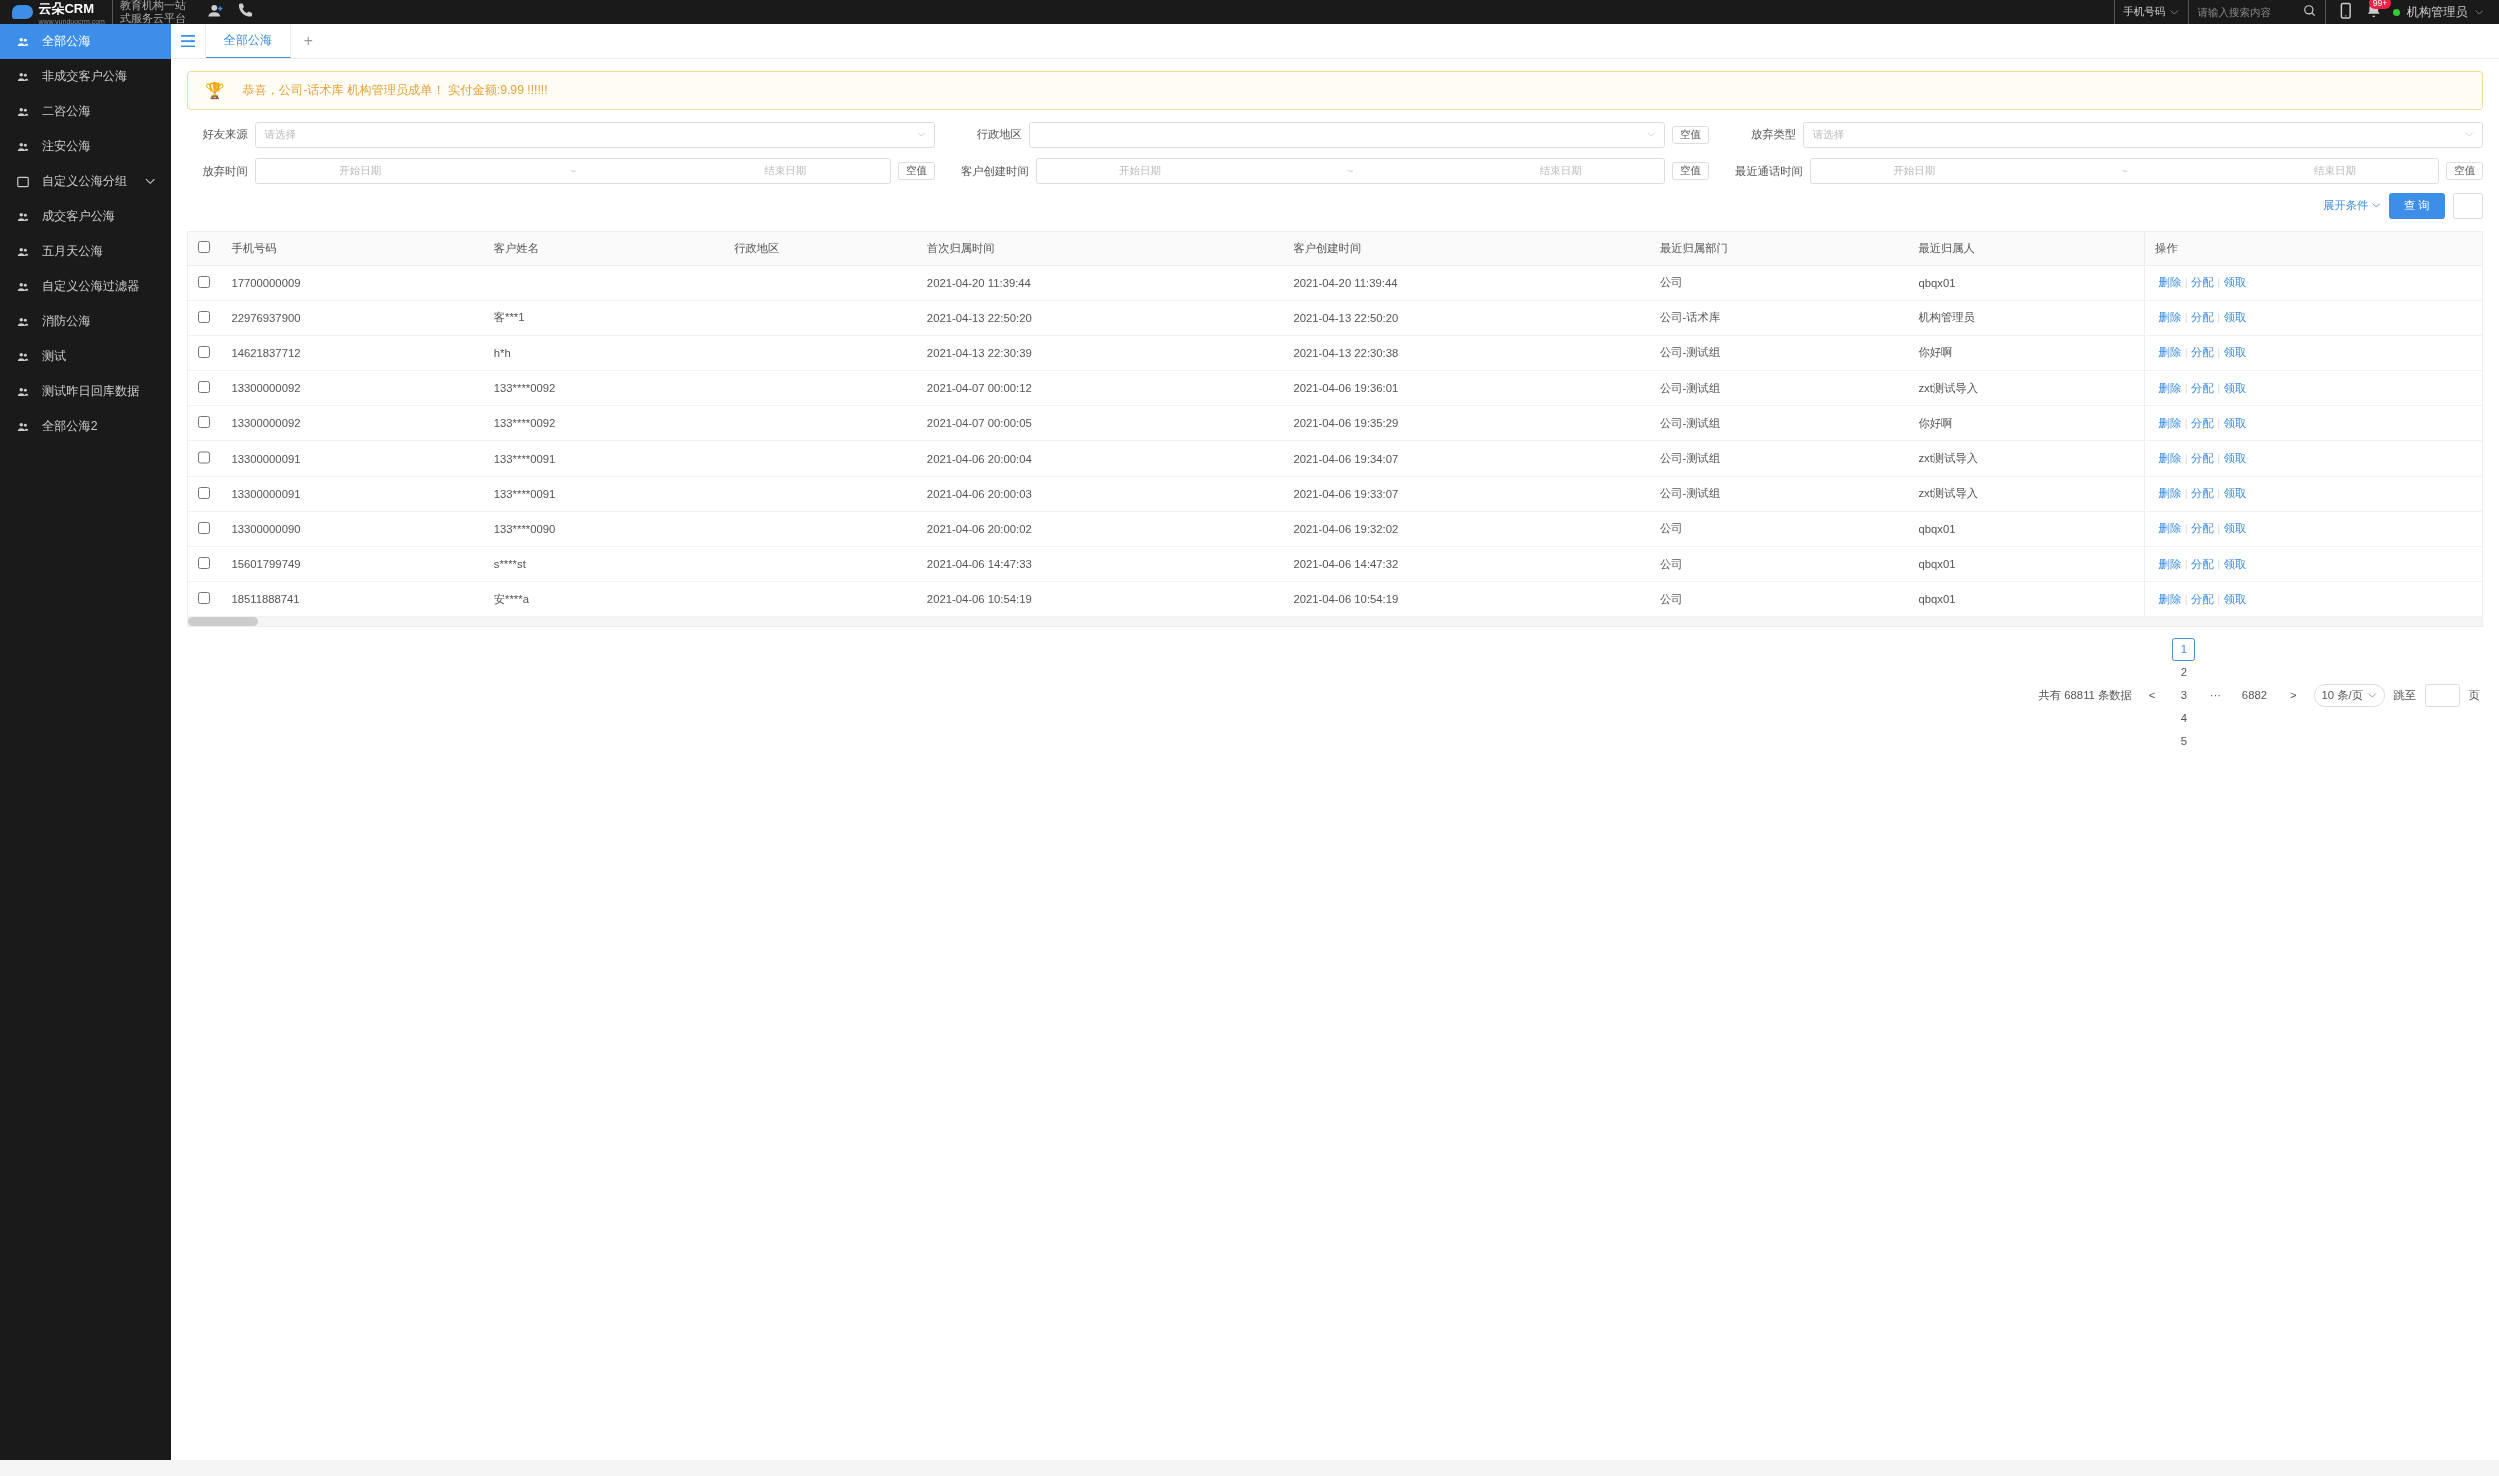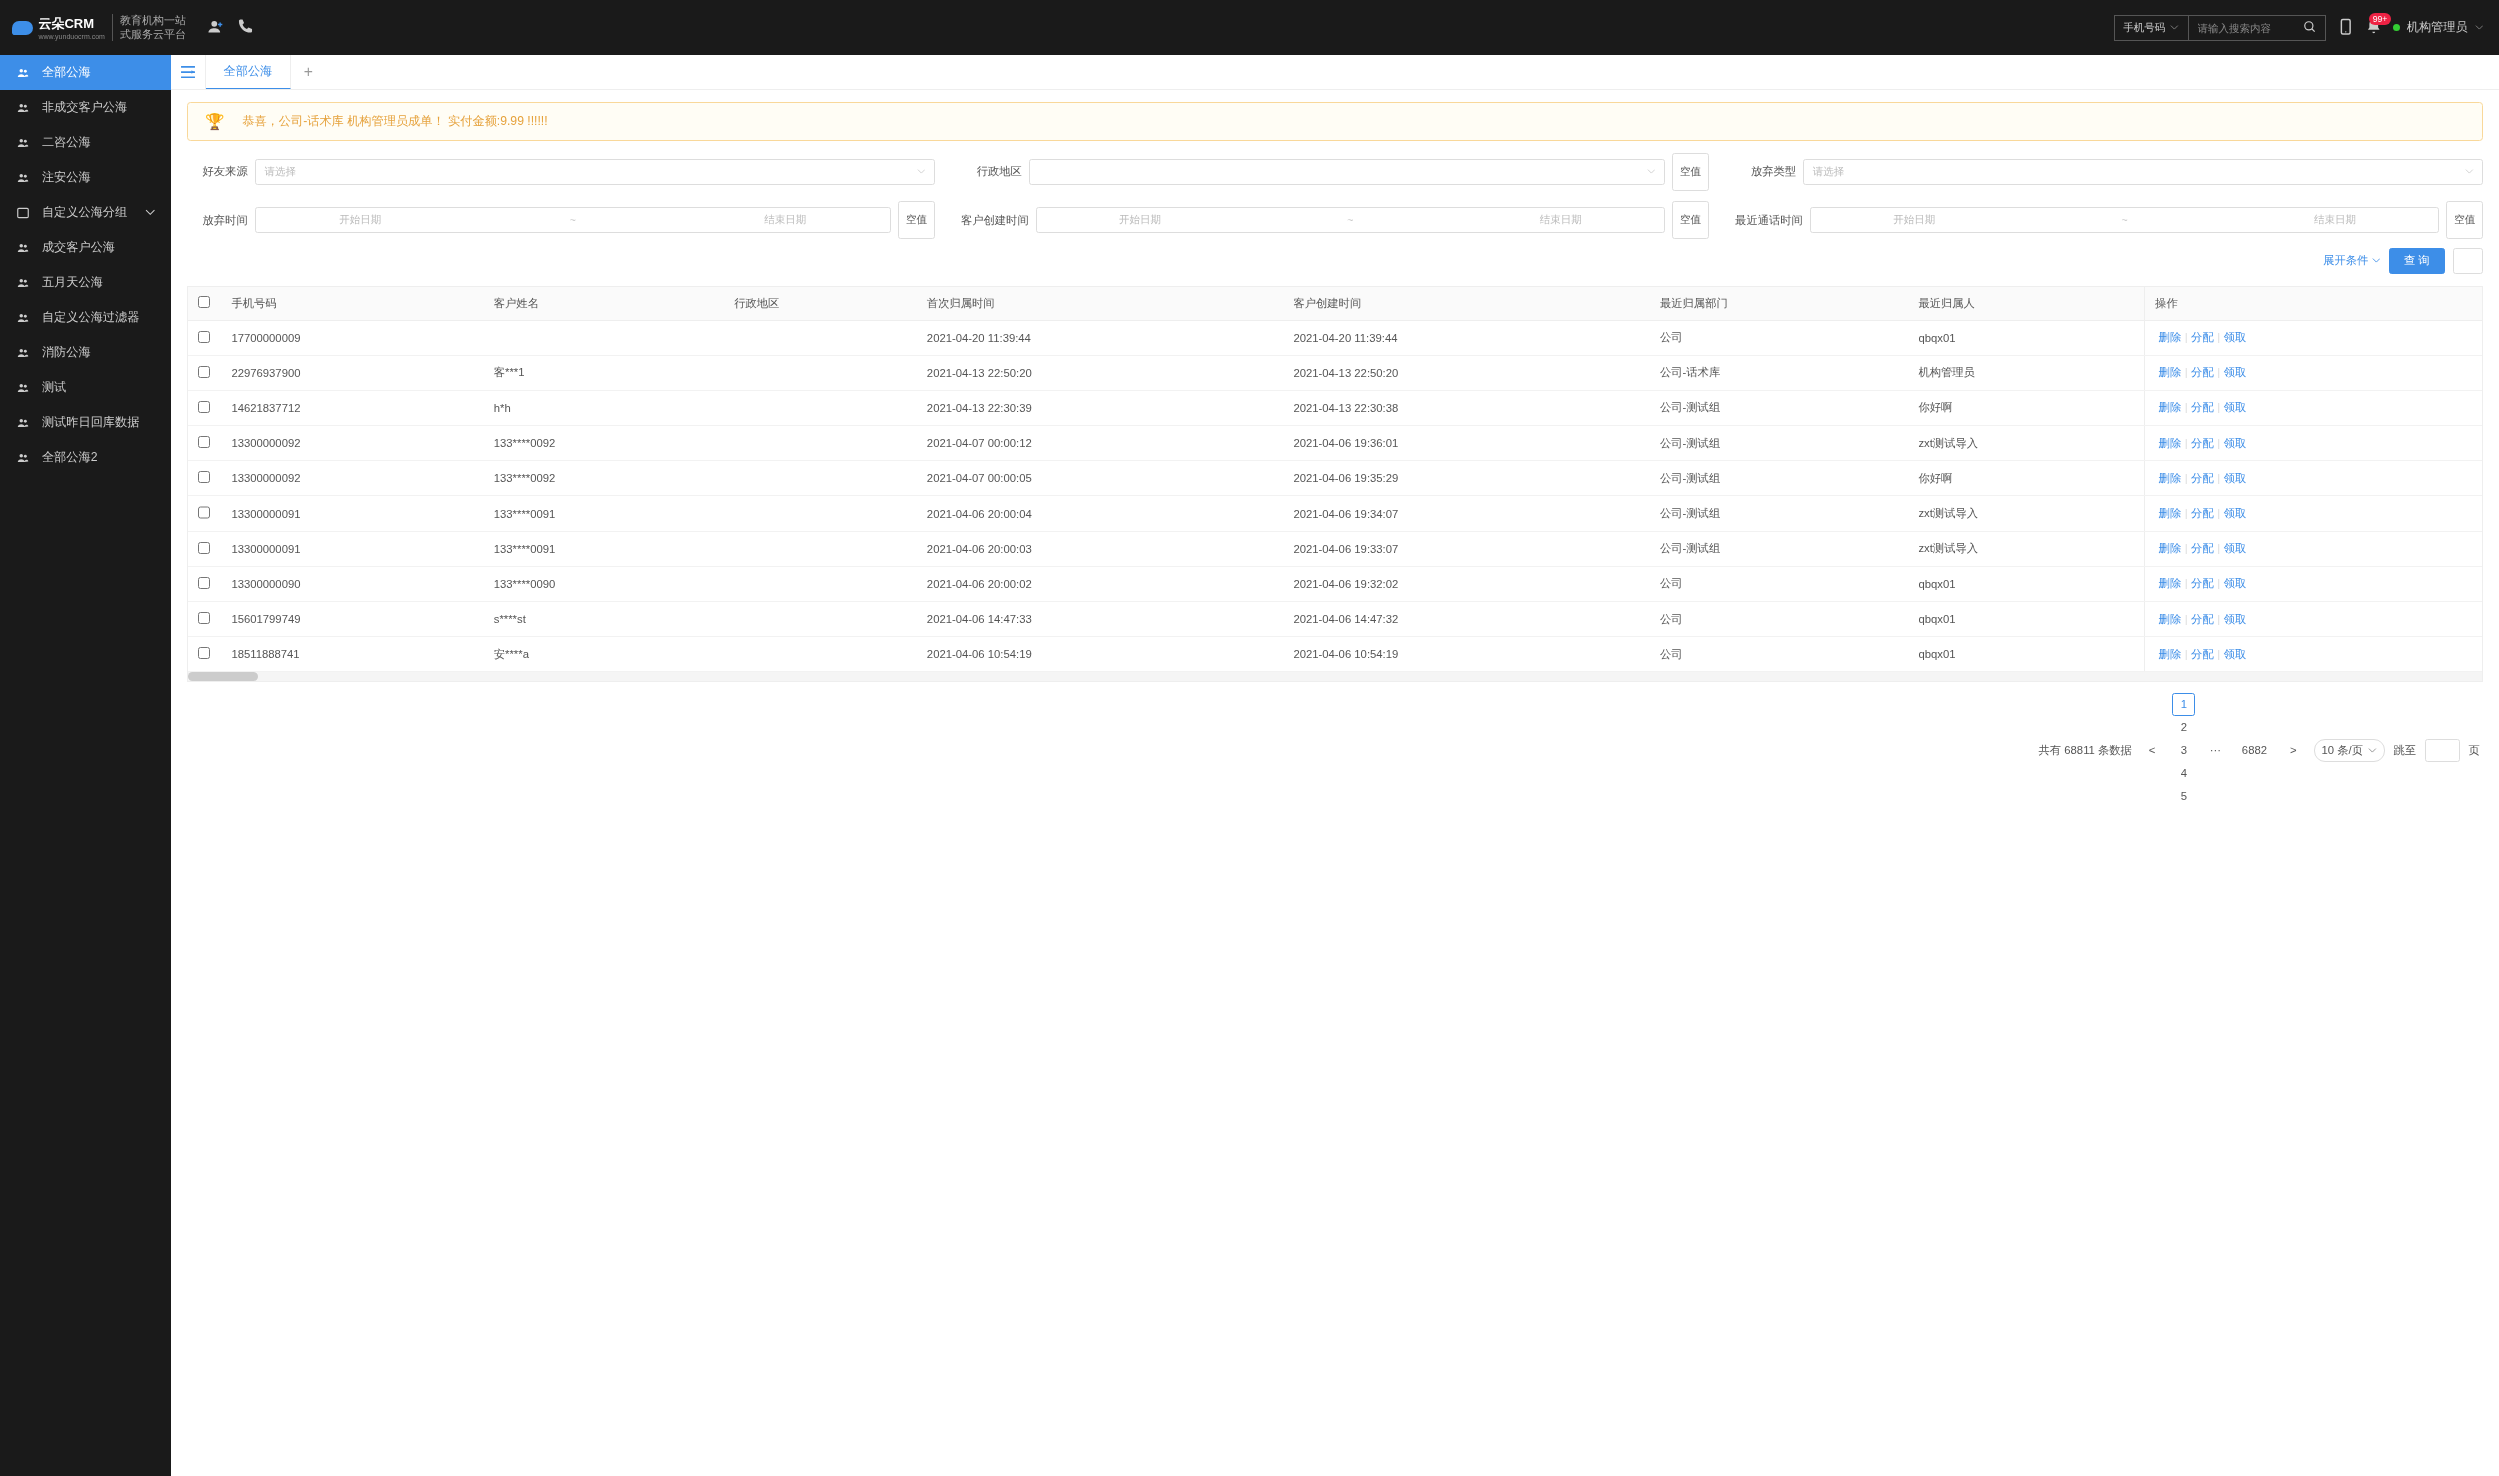--- a/index.html
+++ b/index.html
@@ -1,19 +1,19 @@
 <!DOCTYPE html>
 <html style="font-size:14px"><head>
 <meta charset="utf-8">
 <style>
 * { margin:0; padding:0; box-sizing:border-box; }
 body { font-family:-apple-system,"PingFang SC","Microsoft YaHei",sans-serif; font-size:11.3px; color:#333; background:#f5f5f5; }
 
 
-.topbar { height:55px; background:#1a1a1a; display:flex; align-items:center; color:#ccc; }
+.topbar { height:24px; background:#1a1a1a; display:flex; align-items:center; color:#ccc; }
 .logo { display:flex; align-items:center; padding:0 12.2px; height:100%; }
 .logo-cloud { width:21px; height:14px; background:#3d8ee8; border-radius:8.7px 8.7px 8.7px 3.5px; margin-right:5.2px; position:relative; }
 .logo-text { color:#fff; font-weight:bold; font-size:13px; }
 .logo-sub { font-size:11px; color:#aaa; border-left:0.9px solid #555; padding-left:7px; margin-left:7px; line-height:1.2; }
 .topnav { display:flex; height:100%; }
 .topnav-item { padding:0 12.2px; display:flex; align-items:center; cursor:pointer; font-size:12.2px; }
 .topnav-item.active { color:#fff; }
 .topicons { display:flex; align-items:center; gap:12.2px; padding:0 8.7px; }
 .topicons svg { width:17.5px; height:17.5px; fill:#ccc; }
 .top-right { margin-left:auto; display:flex; align-items:center; gap:10.5px; padding-right:15.7px; }
@@ -49,21 +49,21 @@
 .content { flex:1; overflow:auto; padding:12.2px 15.7px; }
 
 .banner { border:0.9px solid #f9d89a; background:#fffdf5; border-radius:3.5px; padding:8.7px 17.5px; display:flex; align-items:center; gap:17.5px; margin-bottom:12.2px; }
 .trophy { color:#e6a23c; font-size:15.7px; }
 .banner-text { color:#e6a23c; font-size:12.2px; }
 
 .filters { display:grid; grid-template-columns:repeat(3,1fr); gap:10.5px 26px; margin-bottom:8.7px; }
 .filter { display:flex; align-items:center; gap:7px; }
 .filter-label { font-size:11.3px; color:#555; text-align:right; min-width:61px; }
 .sel { flex:1; height:26px; border:0.9px solid #ddd; border-radius:2.6px; display:flex; align-items:center; padding:0 8.7px; color:#bbb; font-size:10.5px; justify-content:space-between; cursor:pointer; background:#fff; }
-.empty-btn { height:38px; border:0.9px solid #ddd; border-radius:2.6px; padding:0 7px; font-size:10.5px; cursor:pointer; background:#fff; color:#555; }
+.empty-btn { height:18px; border:0.9px solid #ddd; border-radius:2.6px; padding:0 7px; font-size:10.5px; cursor:pointer; background:#fff; color:#555; }
 .range { flex:1; height:26px; border:0.9px solid #ddd; border-radius:2.6px; display:flex; align-items:center; background:#fff; font-size:10.5px; color:#bbb; }
 .range span { flex:1; text-align:center; }
 .range .til { color:#ccc; padding:0 3.5px; }
 
 .filter-actions { display:flex; justify-content:flex-end; align-items:center; gap:8.7px; margin-bottom:12.2px; }
 .expand-link { color:#3d8ee8; font-size:11.3px; cursor:pointer; }
 .btn { height:26px; padding:0 14px; border-radius:2.6px; border:0.9px solid #ddd; background:#fff; font-size:11.3px; cursor:pointer; display:inline-flex; align-items:center; }
 .btn.primary { background:#3d8ee8; color:#fff; border-color:#3d8ee8; }
 .btn.disabled { color:#bbb; cursor:not-allowed; }
 .refresh { width:26px; justify-content:center; }

